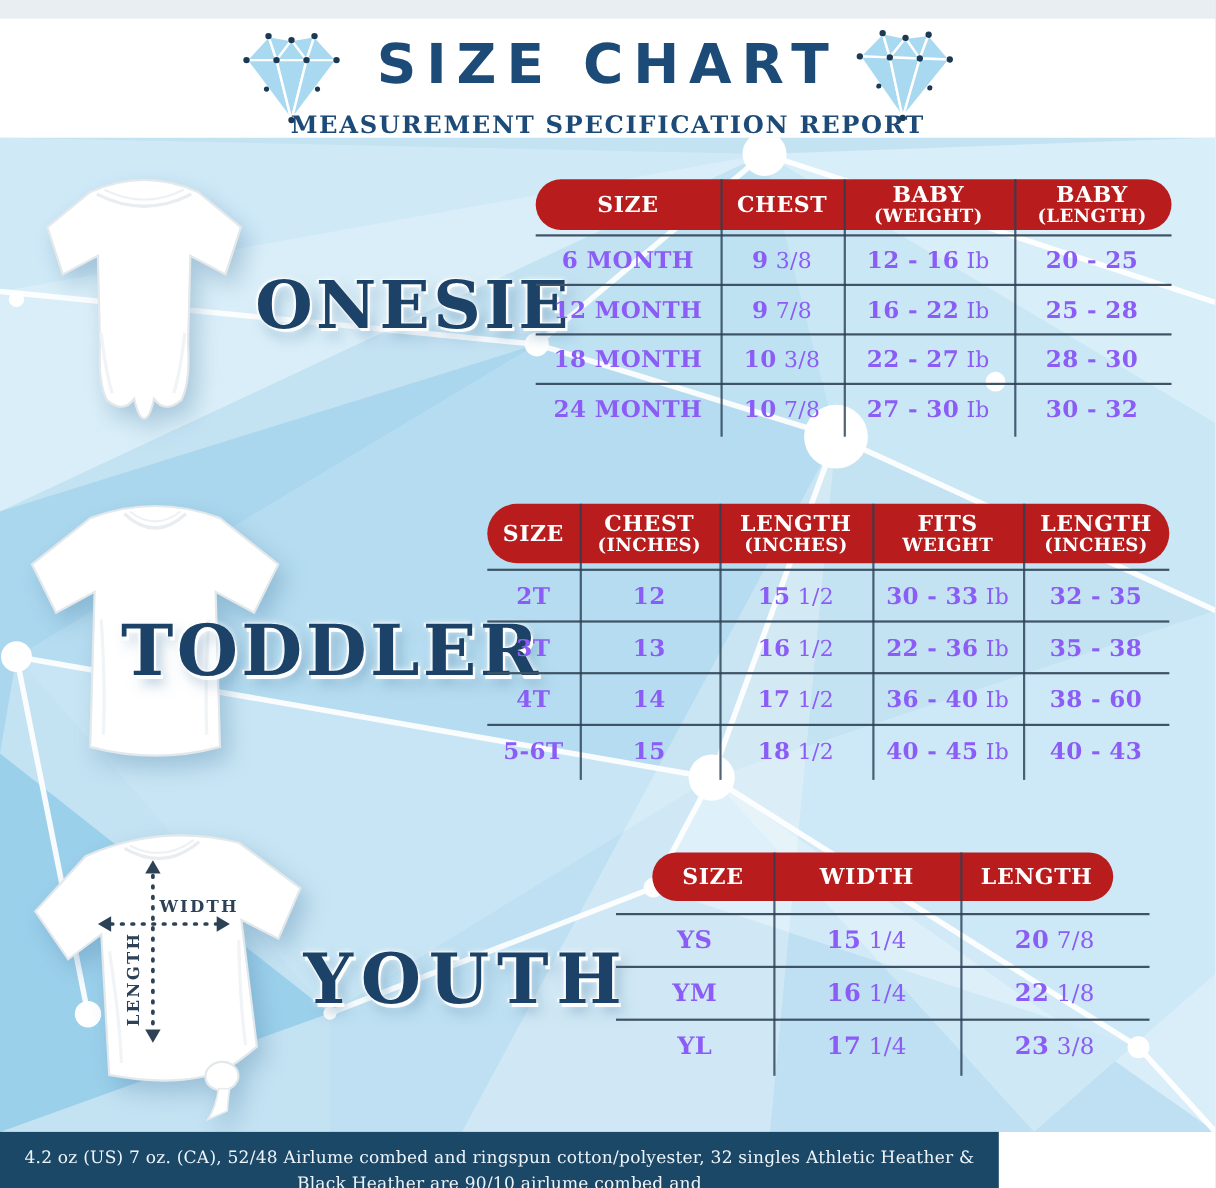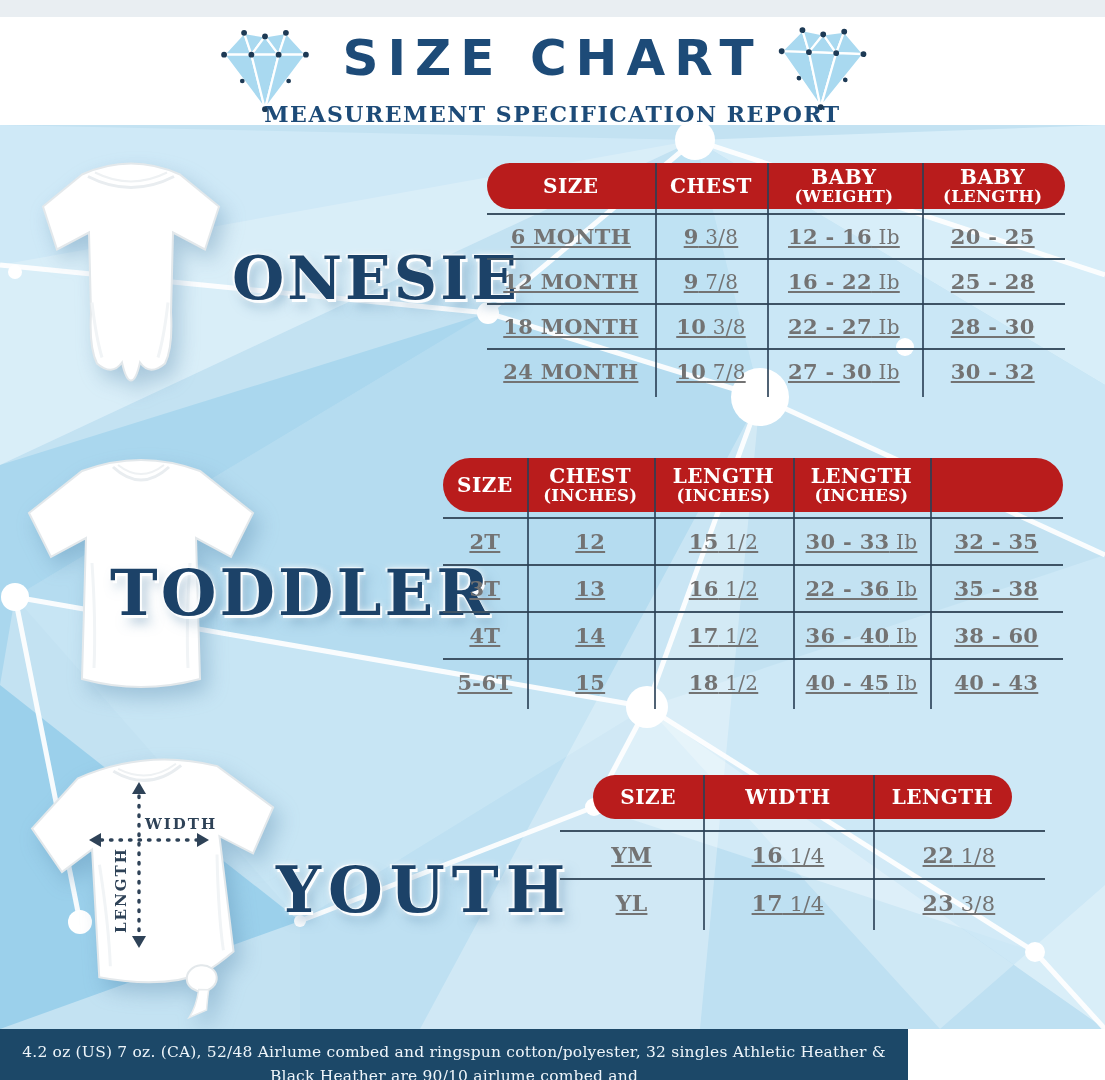--- a/index.html
+++ b/index.html
@@ -46,21 +46,21 @@
   .h1{font-weight:bold;font-size:20px;letter-spacing:.5px;line-height:1.05;}
   .h2{font-weight:bold;font-size:16.5px;letter-spacing:.3px;line-height:1.05;}
   .tbl-body{position:relative;z-index:2;}
   .t-onesie .tbl-body{margin-top:4px;}
   .t-toddler .tbl-body{margin-top:5px;}
   .t-youth .tbl-body{margin-top:11px;}
   .trow{display:grid;border-top:2px solid #3e5365;align-items:center;text-align:center;}
   .t-onesie .trow{height:43px;grid-template-columns:29% 19.5% 26.5% 25%;}
   .t-toddler .trow{height:45px;grid-template-columns:13.5% 20.5% 22.5% 22% 21.5%;}
   .t-youth .trow{height:46px;grid-template-columns:29.5% 35% 35.5%;}
-  .tcell{font-size:21px;color:#737373;font-weight:bold;letter-spacing:.3px;text-decoration:underline;}
+  .tcell{font-size:21px;color:#8b5cf6;font-weight:bold;letter-spacing:.3px;}
   .t-youth .tcell{font-size:22px;}
   .tcell .frac,.tcell .unit{font-weight:normal;font-size:.95em;}
   .vline{position:absolute;top:0;bottom:-4px;width:2px;background:rgba(42,64,85,.82);z-index:3;}
 
   
   .footer{position:absolute;left:0;top:1012px;width:908px;height:68px;background:#1c4868;
        color:#eef5fa;text-align:center;box-sizing:border-box;padding-top:11px;}
   .footer p{margin:0;font-size:15.5px;line-height:1.55;letter-spacing:.2px;
        font-family:"DejaVu Serif",serif;}
 </style>
@@ -241,20 +241,24 @@
         </div>
         <div class="hcell">
           <div class="h1">CHEST</div>
           <div class="h2">(INCHES)</div>
         </div>
         <div class="hcell">
           <div class="h1">LENGTH</div>
           <div class="h2">(INCHES)</div>
         </div>
         <div class="hcell">
+          <div class="h1">FITS</div>
+          <div class="h2">WEIGHT</div>
+        </div>
+        <div class="hcell">
           <div class="h1">LENGTH</div>
           <div class="h2">(INCHES)</div>
         </div>
       </div>
     <div class="tbl-body">
         <div class="trow">
           <div class="tcell"><b>2T</b></div>
           <div class="tcell"><b>12</b></div>
           <div class="tcell"><b>15</b><span class="frac"> 1/2</span></div>
           <div class="tcell"><b>30 - 33</b><span class="unit"> Ib</span></div>
@@ -320,20 +324,25 @@
         </div>
         <div class="hcell">
           <div class="h1">WIDTH</div>
         </div>
         <div class="hcell">
           <div class="h1">LENGTH</div>
         </div>
       </div>
     <div class="tbl-body">
         <div class="trow">
+          <div class="tcell"><b>YS</b></div>
+          <div class="tcell"><b>15</b><span class="frac"> 1/4</span></div>
+          <div class="tcell"><b>20</b><span class="frac"> 7/8</span></div>
+        </div>
+        <div class="trow">
           <div class="tcell"><b>YM</b></div>
           <div class="tcell"><b>16</b><span class="frac"> 1/4</span></div>
           <div class="tcell"><b>22</b><span class="frac"> 1/8</span></div>
         </div>
         <div class="trow">
           <div class="tcell"><b>YL</b></div>
           <div class="tcell"><b>17</b><span class="frac"> 1/4</span></div>
           <div class="tcell"><b>23</b><span class="frac"> 3/8</span></div>
         </div>
       </div>

